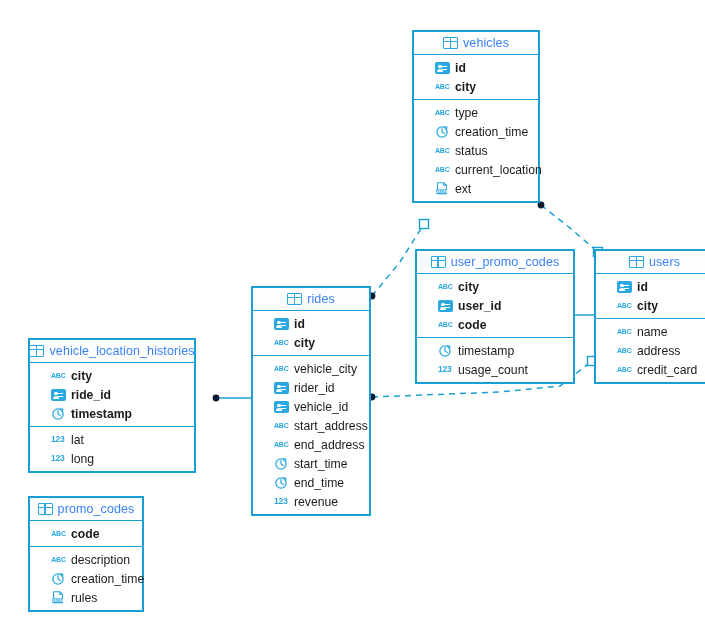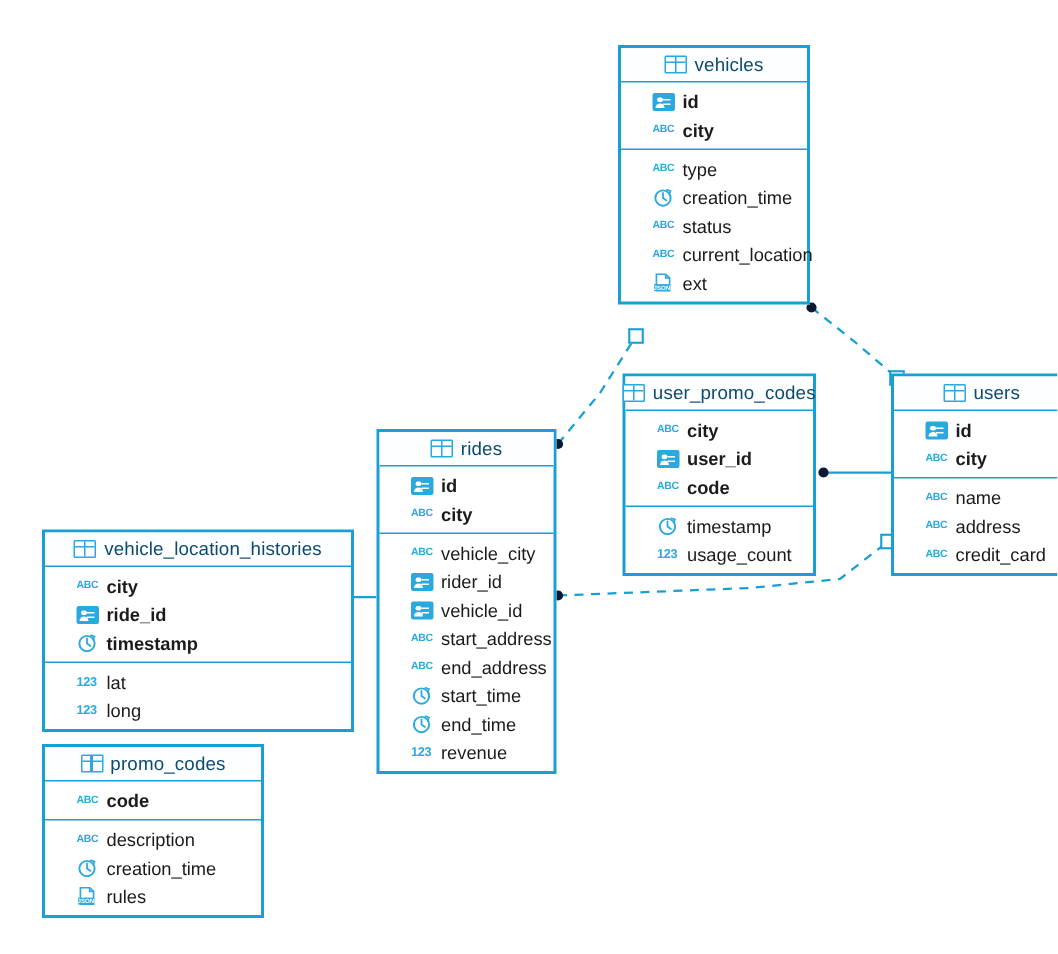--- a/index.html
+++ b/index.html
@@ -38,21 +38,21 @@
     border-bottom: 1px solid #1a9fd4;
     background: #fdfeff;
     display: flex;
     align-items: center;
     justify-content: center;
     gap: 5px;
     padding: 0 6px;
   }
   .tbl-title {
     font-size: 12.5px;
-    color: #0c4a6e;
+    color: #3b82f6;
     white-space: nowrap;
     letter-spacing: 0.1px;
   }
   .col-section {
     padding: 3px 0 3px 0;
   }
   .col-section.pk {
     border-bottom: 1px solid #1a9fd4;
   }
   .col-row {
@@ -235,21 +235,21 @@
                 <path d="M2.6 0.8 h6.2 l2.6 2.5 v8.4 h-8.8 z" fill="#fff" stroke="#2aa8e0" stroke-width="1.1"></path>
                 <path d="M8.8 0.8 v2.5 h2.6" fill="none" stroke="#2aa8e0" stroke-width="1.1"></path>
                 <rect x="1.1" y="7.4" width="10.4" height="4.6" fill="#2aa8e0"></rect>
                 <text x="6.3" y="11.2" font-size="4.1" fill="#fff" text-anchor="middle" font-family="Liberation Sans, sans-serif" font-weight="bold">JSON</text>
               </svg>
             </span>
             <span class="col-name">ext</span>
           </div>
         </div>
       </div>
-      <div class="table-node" style="left: 415px; top: 249px; width: 129px;">
+      <div class="table-node" style="left: 415px; top: 249px; width: 160px;">
         <div class="tbl-header">
           <span class="ico ico-table"></span>
           <span class="tbl-title">user_promo_codes</span>
         </div>
         <div class="col-section pk">
           <div class="col-row key">
             <span class="ico ico-abc">ABC</span>
             <span class="col-name">city</span>
           </div>
           <div class="col-row key">
@@ -388,21 +388,21 @@
               </svg>
             </span>
             <span class="col-name">end_time</span>
           </div>
           <div class="col-row">
             <span class="ico ico-123">123</span>
             <span class="col-name">revenue</span>
           </div>
         </div>
       </div>
-      <div class="table-node" style="left: 28px; top: 353px; width: 208px;">
+      <div class="table-node" style="left: 28px; top: 338px; width: 168px;">
         <div class="tbl-header">
           <span class="ico ico-table"></span>
           <span class="tbl-title">vehicle_location_histories</span>
         </div>
         <div class="col-section pk">
           <div class="col-row key">
             <span class="ico ico-abc">ABC</span>
             <span class="col-name">city</span>
           </div>
           <div class="col-row key">
@@ -429,21 +429,21 @@
           <div class="col-row">
             <span class="ico ico-123">123</span>
             <span class="col-name">lat</span>
           </div>
           <div class="col-row">
             <span class="ico ico-123">123</span>
             <span class="col-name">long</span>
           </div>
         </div>
       </div>
-      <div class="table-node" style="left: 28px; top: 496px; width: 148px;">
+      <div class="table-node" style="left: 28px; top: 496px; width: 116px; text-align: center;">
         <div class="tbl-header">
           <span class="ico ico-table"></span>
           <span class="tbl-title">promo_codes</span>
         </div>
         <div class="col-section pk">
           <div class="col-row key">
             <span class="ico ico-abc">ABC</span>
             <span class="col-name">code</span>
           </div>
         </div>

